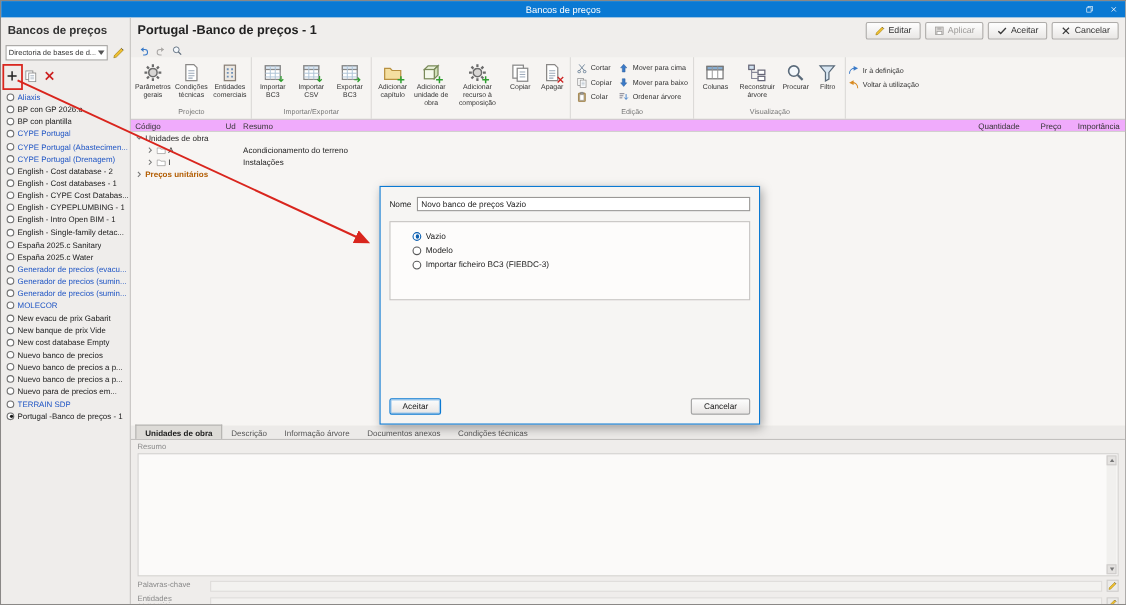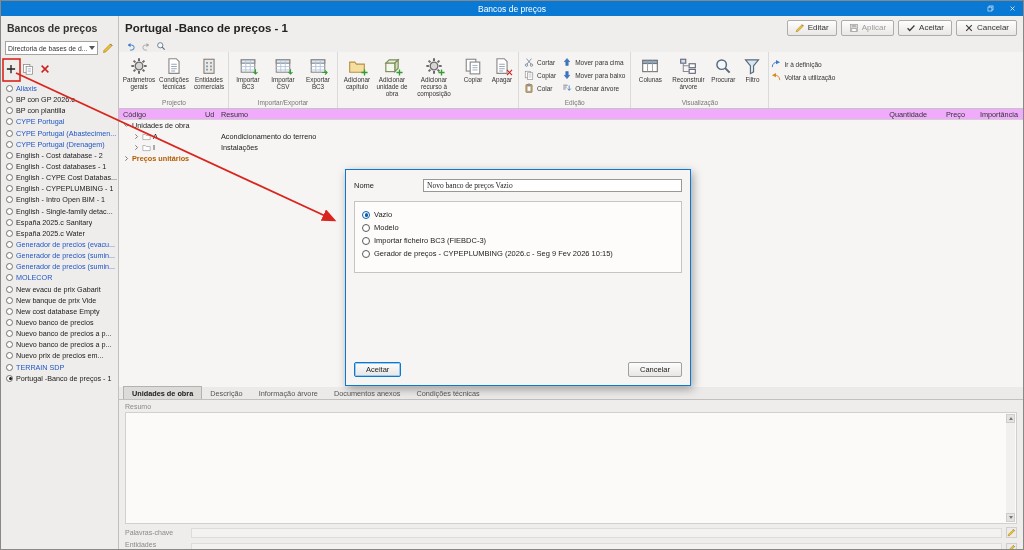--- a/index.html
+++ b/index.html
@@ -92,23 +92,23 @@
   .fedit{width:11px;height:11px;display:flex;align-items:center;justify-content:center;background:#ecebe9;border:1px solid #d0cecc;}
 
   
   .dialog{position:absolute;left:344px;top:168px;width:346px;height:217px;background:#f6f5f3;
           border:1px solid #0b79d2;box-shadow:2px 3px 9px rgba(0,0,0,.35);z-index:40;}
   .dlg-title{height:14px;background:linear-gradient(#2b8fe2,#0b6fc4);display:flex;align-items:center;position:relative;}
   .dlg-title-text{flex:1;text-align:center;color:#fff;font-size:8px;}
   .dlg-close{position:absolute;right:0;top:0;width:20px;height:14px;display:flex;align-items:center;justify-content:center;}
   .dlg-namerow{display:flex;align-items:center;gap:5px;margin:9px 8px 0;}
   .dlg-lbl{font-size:7.5px;color:#222;}
-  .dlg-input{flex:1;height:13px;background:#fff;border:1px solid #9a9896;font-family:Liberation Serif, serif;
-             font-size:7.5px;color:#222;padding:0 3px;margin-left:44px;}
-  .dlg-options{margin:9px 8px 0;height:72px;border:1px solid #c6c4c2;background:#fdfcfb;padding:6px 7px 0;}
+  .dlg-input{flex:1;height:13px;background:#fff;border:1px solid #9a9896;font-family:Liberation Sans, sans-serif;
+             font-size:7.5px;color:#222;padding:0 3px;}
+  .dlg-options{margin:9px 8px 0;height:72px;border:1px solid #c6c4c2;background:#fdfcfb;padding:6px 20px 0;}
   .opt{display:flex;align-items:center;gap:4px;height:13px;font-size:7.5px;color:#222;}
   .dradio{position:relative;width:8px;height:8px;border:1px solid #5a5a5a;border-radius:50%;background:#fff;flex:0 0 auto;}
   .dradio.on{border-color:#0b5fb0;}
   .dradio.on::after{content:"";position:absolute;left:1.7px;top:1.7px;width:3.6px;height:3.6px;border-radius:50%;background:#0b5fb0;}
   .dlg-btns{position:absolute;left:8px;right:8px;bottom:8px;display:flex;justify-content:space-between;}
   .dbtn{height:15px;padding:0 11px;font-size:7.5px;color:#222;background:linear-gradient(#fdfdfd,#e8e6e4);
         border:1px solid #a0a0a0;border-radius:2px;display:flex;align-items:center;}
   .dbtn.default{border-color:#0b79d2;box-shadow:0 0 0 1px #9cc8ec inset;}
 
   
@@ -406,21 +406,21 @@
         <div class="sitem">
             <span class="radio"></span>
             <span class="slbl" style="color: rgb(26, 26, 26);">Nuevo banco de precios a p...</span>
           </div>
         <div class="sitem">
             <span class="radio"></span>
             <span class="slbl" style="color: rgb(26, 26, 26);">Nuevo banco de precios a p...</span>
           </div>
         <div class="sitem">
             <span class="radio"></span>
-            <span class="slbl" style="color: rgb(26, 26, 26);">Nuevo prix de precios em...</span>
+            <span class="slbl" style="color: rgb(26, 26, 26);">Nuevo para de precios em...</span>
           </div>
         <div class="sitem">
             <span class="radio"></span>
             <span class="slbl" style="color: rgb(31, 85, 196);">TERRAIN SDP</span>
           </div>
         <div class="sitem">
             <span class="radio on"></span>
             <span class="slbl" style="color: rgb(26, 26, 26);">Portugal -Banco de preços - 1</span>
           </div>
       </div>
@@ -902,24 +902,20 @@
           <span>Vazio</span>
         </div>
       <div class="opt">
           <span class="dradio"></span>
           <span>Modelo</span>
         </div>
       <div class="opt">
           <span class="dradio"></span>
           <span>Importar ficheiro BC3 (FIEBDC-3)</span>
         </div>
-      <div class="opt">
-          <span class="dradio"></span>
-          <span>Gerador de preços - CYPEPLUMBING (2026.c - Seg  9 Fev 2026  10:15)</span>
-        </div>
     </div>
     <div class="dlg-btns">
       <div class="dbtn default">Aceitar</div>
       <div class="dbtn">Cancelar</div>
     </div>
   </div>
 
   <svg class="annot" width="1024" height="550" viewBox="0 0 1024 550">
     <defs>
       <marker id="ah" markerWidth="9" markerHeight="8" refX="6.5" refY="3.5" orient="auto">

